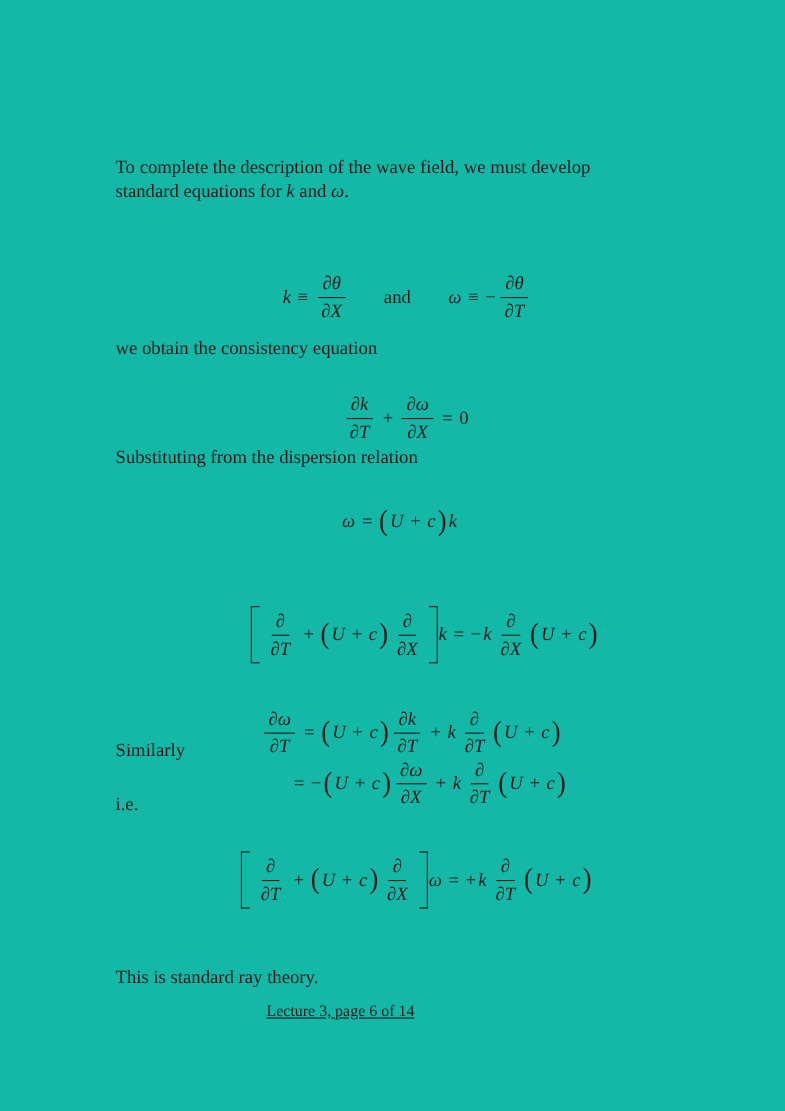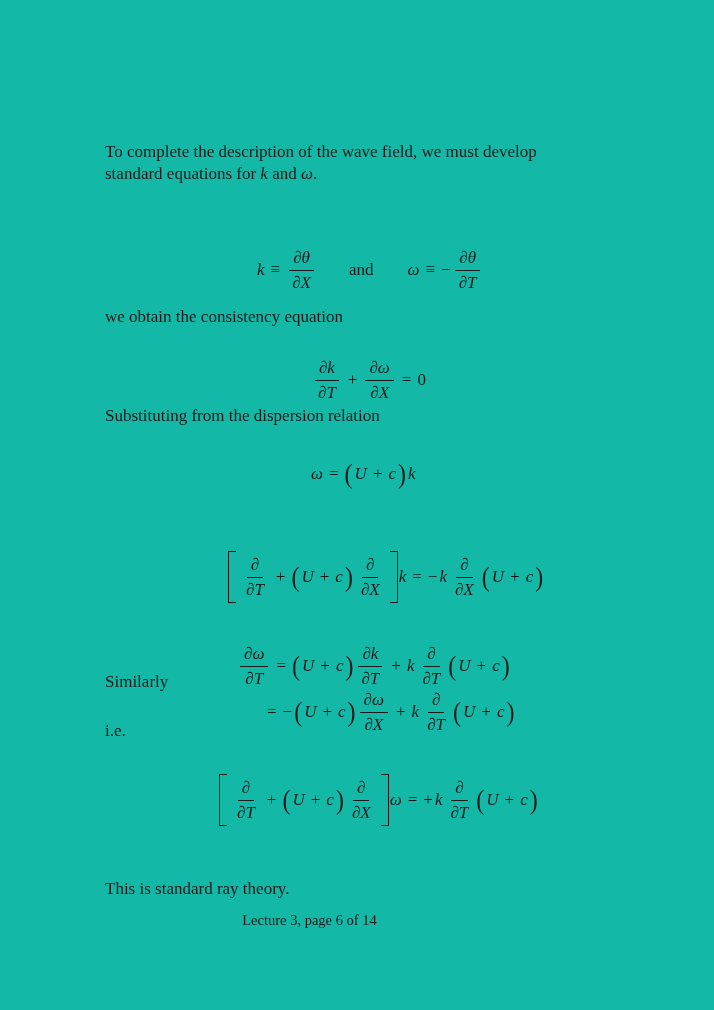--- a/index.html
+++ b/index.html
@@ -25,20 +25,21 @@
   }
   .frac .num { padding:0 4px 2px 4px; border-bottom:1.2px solid #1a1a1a; }
   .frac .den { padding:2px 4px 0 4px; }
   .bigp { font-size:24px; display:inline-block; transform:scaleY(1.1); margin:0 1px; font-style:normal; }
   .brk { width:7px; height:50px; display:inline-block; flex:0 0 auto; }
   .brk-l { border-left:1.6px solid #1a1a1a; border-top:1.6px solid #1a1a1a; border-bottom:1.6px solid #1a1a1a; margin-right:3px; }
   .brk-r { border-right:1.6px solid #1a1a1a; border-top:1.6px solid #1a1a1a; border-bottom:1.6px solid #1a1a1a; margin-left:3px; }
   .footer {
     position:absolute; top:912px; left:0; width:619px; text-align:center;
     font-size:14.5px;
+    text-decoration:underline;
   }
 </style>
 </head>
 <body>
 
 <div class="page">
 
   <div class="txt" style="top:141px;">
     <span>To complete the description of the wave field, we must develop</span><br>
     <span>standard equations for </span><span class="it">k</span><span> and </span><span class="it">ω</span><span>.</span>

